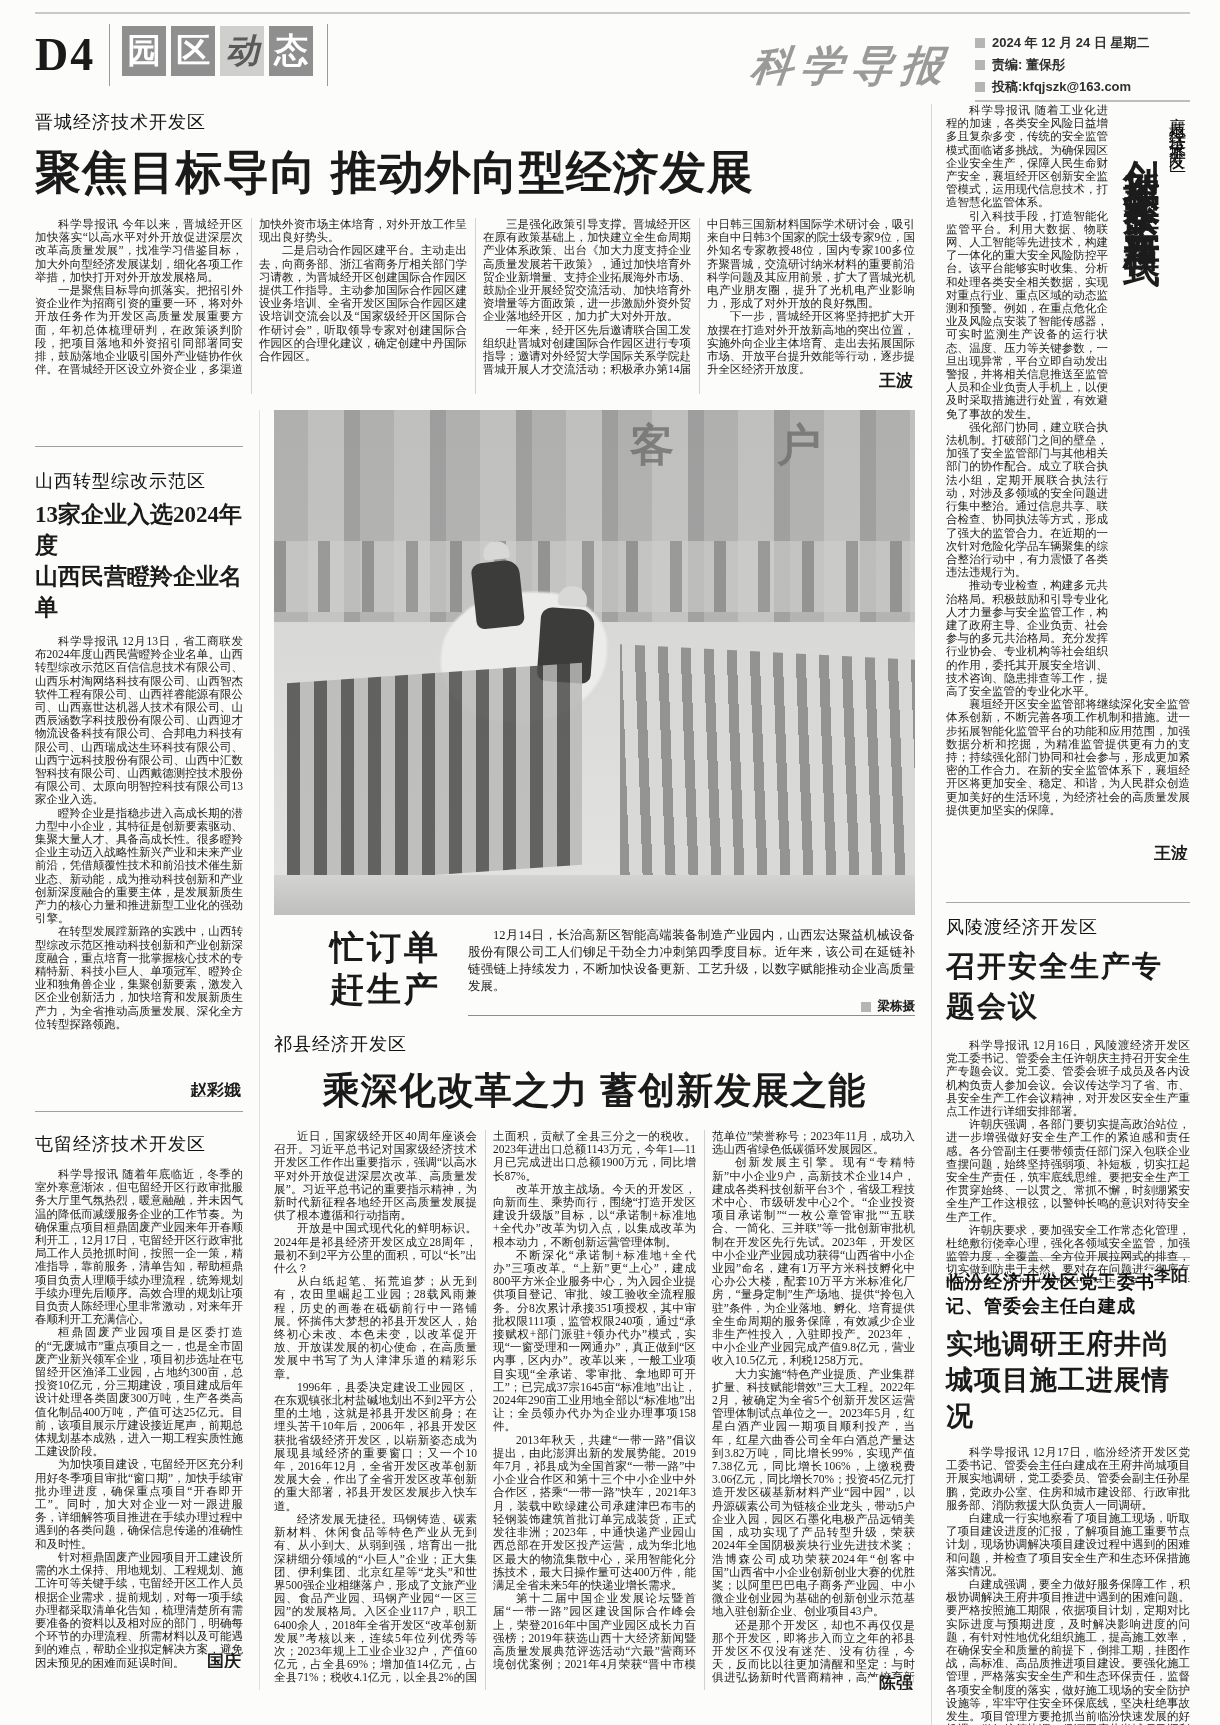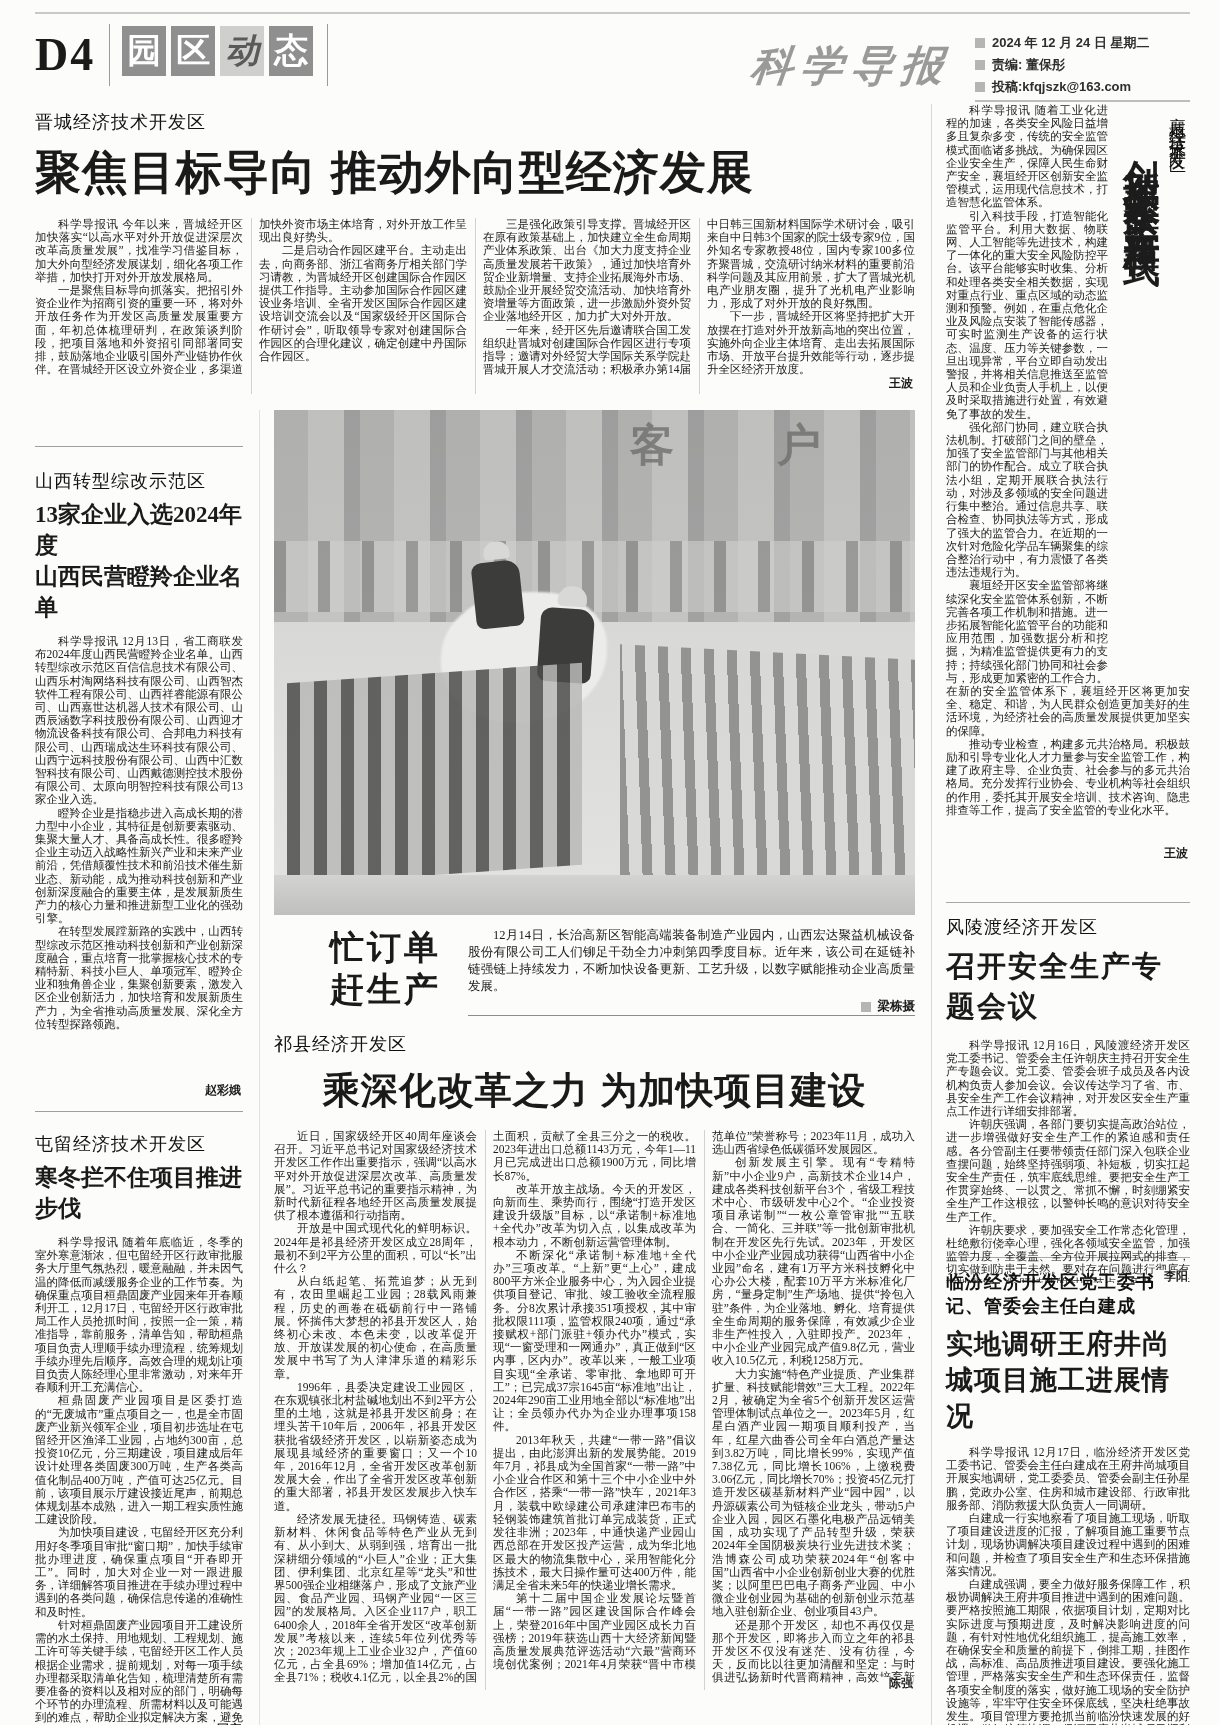--- a/index.html
+++ b/index.html
@@ -22,21 +22,21 @@
               margin-top:18px; transform:skewX(-6deg); }
   .dateblock { width:215px; margin-left:24px; margin-top:14px; border-bottom:2px solid #bdbdbd; }
   .dateblock .dline { display:flex; align-items:center; font-size:13px; font-weight:bold; color:#2e2e2e;
                       font-family:"Liberation Sans",sans-serif; margin-bottom:4px; }
   .sq { display:inline-block; width:10px; height:10px; background:#b5b5b3; margin-right:7px; flex:0 0 auto; }
 
   
   .kicker { font-size:18px; color:#111; letter-spacing:1px; }
   .para { text-indent:2em; text-align:justify; }
   .bodytext { font-size:11.5px; line-height:13.2px; color:#1c1c1c; overflow:hidden; position:relative; }
-  .byline { position:absolute; right:2px; bottom:0; background:#fcfcfa; font-weight:bold; font-size:12px;
+  .byline { position:absolute; right:2px; bottom:0; background:#fcfcfa; font-weight:bold; font-size:17px;
             padding-left:10px; }
   .hdiv { border-top:1px solid #9f9f9d; }
 
   
   .main { display:flex; }
   .left-main { width:880px; }
   .sidebar { flex:1; margin-left:16px; padding-left:14px; border-left:1px solid #d8d8d6; position:relative; }
 
   
   .a1 { margin-top:6px; }
@@ -187,21 +187,20 @@
               <span class="byline">赵彩娥</span>
             <p class="para">科学导报讯 12月13日，省工商联发布2024年度山西民营瞪羚企业名单。山西转型综改示范区百信信息技术有限公司、山西乐村淘网络科技有限公司、山西智杰软件工程有限公司、山西祥睿能源有限公司、山西嘉世达机器人技术有限公司、山西辰涵数字科技股份有限公司、山西迎才物流设备科技有限公司、合邦电力科技有限公司、山西瑞成达生环科技有限公司、山西宁远科技股份有限公司、山西中汇数智科技有限公司、山西戴德测控技术股份有限公司、太原向明智控科技有限公司13家企业入选。</p>
                 <p class="para">瞪羚企业是指稳步进入高成长期的潜力型中小企业，其特征是创新要素驱动、集聚大量人才、具备高成长性。很多瞪羚企业主动迈入战略性新兴产业和未来产业前沿，凭借颠覆性技术和前沿技术催生新业态、新动能，成为推动科技创新和产业创新深度融合的重要主体，是发展新质生产力的核心力量和推进新型工业化的强劲引擎。</p>
                 <p class="para">在转型发展蹚新路的实践中，山西转型综改示范区推动科技创新和产业创新深度融合，重点培育一批掌握核心技术的专精特新、科技小巨人、单项冠军、瞪羚企业和独角兽企业，集聚创新要素，激发入区企业创新活力，加快培育和发展新质生产力，为全省推动高质量发展、深化全方位转型探路领跑。</p>
               </div>
           </div>
 
           <div class="tl">
             <div class="hdiv"></div>
             <div class="kicker">屯留经济技术开发区</div>
-            <div class="serif-head">寒冬拦不住项目推进步伐</div>
             <div class="bodytext tl-body">
               <span class="byline">国庆</span>
             <p class="para">科学导报讯 随着年底临近，冬季的室外寒意渐浓，但屯留经开区行政审批服务大厅里气氛热烈，暖意融融，并未因气温的降低而减缓服务企业的工作节奏。为确保重点项目桓鼎固废产业园来年开春顺利开工，12月17日，屯留经开区行政审批局工作人员抢抓时间，按照一企一策，精准指导，靠前服务，清单告知，帮助桓鼎项目负责人理顺手续办理流程，统筹规划手续办理先后顺序。高效合理的规划让项目负责人陈经理心里非常激动，对来年开春顺利开工充满信心。</p>
                 <p class="para">桓鼎固废产业园项目是区委打造的“无废城市”重点项目之一，也是全市固废产业新兴领军企业，项目初步选址在屯留经开区渔泽工业园，占地约300亩，总投资10亿元，分三期建设，项目建成后年设计处理各类固废300万吨，生产各类高值化制品400万吨，产值可达25亿元。目前，该项目展示厅建设接近尾声，前期总体规划基本成熟，进入一期工程实质性施工建设阶段。</p>
                 <p class="para">为加快项目建设，屯留经开区充分利用好冬季项目审批“窗口期”，加快手续审批办理进度，确保重点项目“开春即开工”。同时，加大对企业一对一跟进服务，详细解答项目推进在手续办理过程中遇到的各类问题，确保信息传递的准确性和及时性。</p>
                 <p class="para">针对桓鼎固废产业园项目开工建设所需的水土保持、用地规划、工程规划、施工许可等关键手续，屯留经开区工作人员根据企业需求，提前规划，对每一项手续办理都采取清单化告知，梳理清楚所有需要准备的资料以及相对应的部门，明确每个环节的办理流程、所需材料以及可能遇到的难点，帮助企业拟定解决方案，避免因未预见的困难而延误时间。</p>
               </div>
           </div>
         </div>
 
@@ -233,21 +232,21 @@
               <div class="cap-text">12月14日，长治高新区智能高端装备制造产业园内，山西宏达聚益机械设备股份有限公司工人们铆足干劲全力冲刺第四季度目标。近年来，该公司在延链补链强链上持续发力，不断加快设备更新、工艺升级，以数字赋能推动企业高质量发展。</div>
               <div class="credit">
                   <span class="sq"></span>
                   <span>梁栋摄</span>
                 </div>
             </div>
           </div>
 
           <div class="qx">
             <div class="kicker">祁县经济开发区</div>
-            <div class="headline">乘深化改革之力  为加快项目建设</div>
+            <div class="headline">乘深化改革之力  蓄创新发展之能</div>
             <div class="bodytext qx-body">
               <span class="byline">陈强</span>
             <p class="para">近日，国家级经开区40周年座谈会召开。习近平总书记对国家级经济技术开发区工作作出重要指示，强调“以高水平对外开放促进深层次改革、高质量发展”。习近平总书记的重要指示精神，为新时代新征程各地经开区高质量发展提供了根本遵循和行动指南。</p>
                 <p class="para">开放是中国式现代化的鲜明标识。2024年是祁县经济开发区成立28周年，最初不到2平方公里的面积，可以“长”出什么？</p>
                 <p class="para">从白纸起笔、拓荒追梦；从无到有，农田里崛起工业园；28载风雨兼程，历史的画卷在砥砺前行中一路铺展。怀揣伟大梦想的祁县开发区人，始终初心未改、本色未变，以改革促开放、开放谋发展的初心使命，在高质量发展中书写了为人津津乐道的精彩乐章。</p>
                 <p class="para">1996年，县委决定建设工业园区，在东观镇张北村盐碱地划出不到2平方公里的土地，这就是祁县开发区前身；在埋头苦干10年后，2006年，祁县开发区获批省级经济开发区，以崭新姿态成为展现县域经济的重要窗口；又一个10年，2016年12月，全省开发区改革创新发展大会，作出了全省开发区改革创新的重大部署，祁县开发区发展步入快车道。</p>
                 <p class="para">经济发展无捷径。玛钢铸造、碳素新材料、休闲食品等特色产业从无到有、从小到大、从弱到强，培育出一批深耕细分领域的“小巨人”企业；正大集团、伊利集团、北京红星等“龙头”和世界500强企业相继落户，形成了文旅产业园、食品产业园、玛钢产业园“一区三园”的发展格局。入区企业117户，职工6400余人，2018年全省开发区“改革创新发展”考核以来，连续5年位列优秀等次；2023年规上工业企业32户，产值60亿元，占全县69%；增加值14亿元，占全县71%；税收4.1亿元，以全县2%的国土面积，贡献了全县三分之一的税收。2023年进出口总额1143万元，今年1—11月已完成进出口总额1900万元，同比增长87%。</p>
                 <p class="para">改革开放主战场。今天的开发区，向新而生、乘势而行，围绕“打造开发区建设升级版”目标，以“承诺制+标准地+全代办”改革为切入点，以集成改革为根本动力，不断创新运营管理体制。</p>
                 <p class="para">不断深化“承诺制+标准地+全代办”三项改革。“上新”更“上心”，建成800平方米企业服务中心，为入园企业提供项目登记、审批、竣工验收全流程服务。分8次累计承接351项授权，其中审批权限111项，监管权限240项，通过“承接赋权+部门派驻+领办代办”模式，实现“一窗受理和一网通办”，真正做到“区内事，区内办”。改革以来，一般工业项目实现“全承诺、零审批、拿地即可开工”；已完成37宗1645亩“标准地”出让，2024年290亩工业用地全部以“标准地”出让；全员领办代办为企业办理事项158件。</p>
                 <p class="para">2013年秋天，共建“一带一路”倡议提出，由此澎湃出新的发展势能。2019年7月，祁县成为全国首家“一带一路”中小企业合作区和第十三个中小企业中外合作区，搭乘“一带一路”快车，2021年3月，装载中欧绿建公司承建津巴布韦的轻钢装饰建筑首批订单完成装货，正式发往非洲；2023年，中通快递产业园山西总部在开发区投产运营，成为华北地区最大的物流集散中心，采用智能化分拣技术，最大日操作量可达400万件，能满足全省未来5年的快递业增长需求。</p>
@@ -266,22 +265,22 @@
       <div class="xy">
         <div class="bodytext xy-body">
           <div class="xy-float">
             <div class="xy-head">创新探索安全监管新模式</div>
             <div class="xy-kick">襄垣经济技术开发区</div>
           </div>
           <div>
               <p class="para">科学导报讯 随着工业化进程的加速，各类安全风险日益增多且复杂多变，传统的安全监管模式面临诸多挑战。为确保园区企业安全生产，保障人民生命财产安全，襄垣经开区创新安全监管模式，运用现代信息技术，打造智慧化监管体系。</p>
               <p class="para">引入科技手段，打造智能化监管平台。利用大数据、物联网、人工智能等先进技术，构建了一体化的重大安全风险防控平台。该平台能够实时收集、分析和处理各类安全相关数据，实现对重点行业、重点区域的动态监测和预警。例如，在重点危化企业及风险点安装了智能传感器，可实时监测生产设备的运行状态、温度、压力等关键参数，一旦出现异常，平台立即自动发出警报，并将相关信息推送至监管人员和企业负责人手机上，以便及时采取措施进行处置，有效避免了事故的发生。</p>
               <p class="para">强化部门协同，建立联合执法机制。打破部门之间的壁垒，加强了安全监管部门与其他相关部门的协作配合。成立了联合执法小组，定期开展联合执法行动，对涉及多领域的安全问题进行集中整治。通过信息共享、联合检查、协同执法等方式，形成了强大的监管合力。在近期的一次针对危险化学品车辆聚集的综合整治行动中，有力震慑了各类违法违规行为。</p>
+              <p class="para">推动专业检查，构建多元共治格局。积极鼓励和引导专业化人才力量参与安全监管工作，构建了政府主导、企业负责、社会参与的多元共治格局。充分发挥行业协会、专业机构等社会组织的作用，委托其开展安全培训、技术咨询、隐患排查等工作，提高了安全监管的专业化水平。</p>
               <p class="para">襄垣经开区安全监管部将继续深化安全监管体系创新，不断完善各项工作机制和措施。进一步拓展智能化监管平台的功能和应用范围，加强数据分析和挖掘，为精准监管提供更有力的支持；持续强化部门协同和社会参与，形成更加紧密的工作合力。在新的安全监管体系下，襄垣经开区将更加安全、稳定、和谐，为人民群众创造更加美好的生活环境，为经济社会的高质量发展提供更加坚实的保障。</p>
-              <p class="para">推动专业检查，构建多元共治格局。积极鼓励和引导专业化人才力量参与安全监管工作，构建了政府主导、企业负责、社会参与的多元共治格局。充分发挥行业协会、专业机构等社会组织的作用，委托其开展安全培训、技术咨询、隐患排查等工作，提高了安全监管的专业化水平。</p>
             </div>
           <span class="byline">王波</span>
         </div>
       </div>
 
       <div class="sb-div"></div>
 
       <div class="fl">
         <div class="kicker">风陵渡经济开发区</div>
         <div class="headline">召开安全生产专题会议</div>

